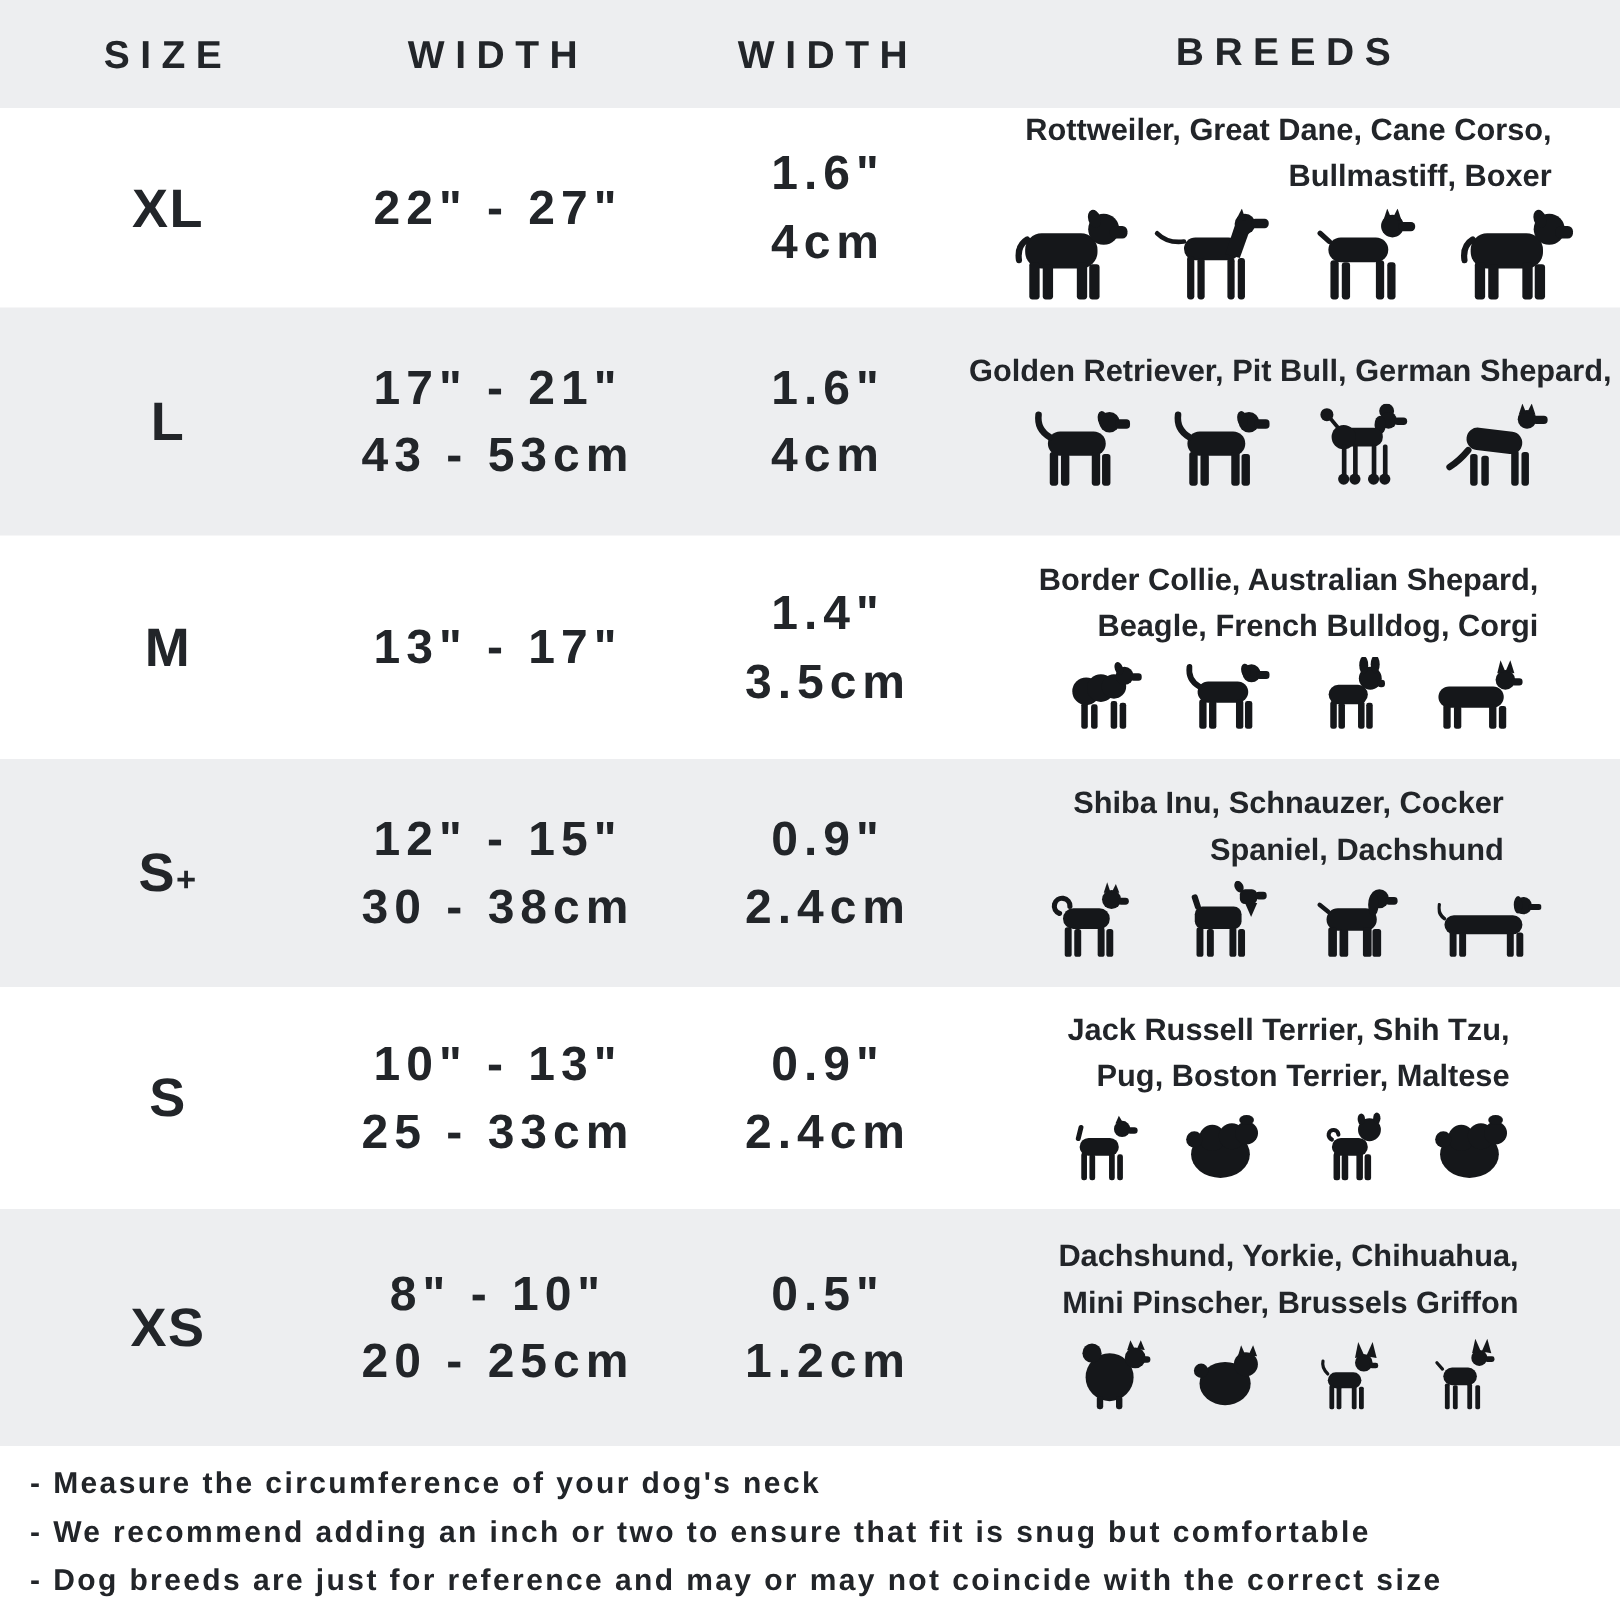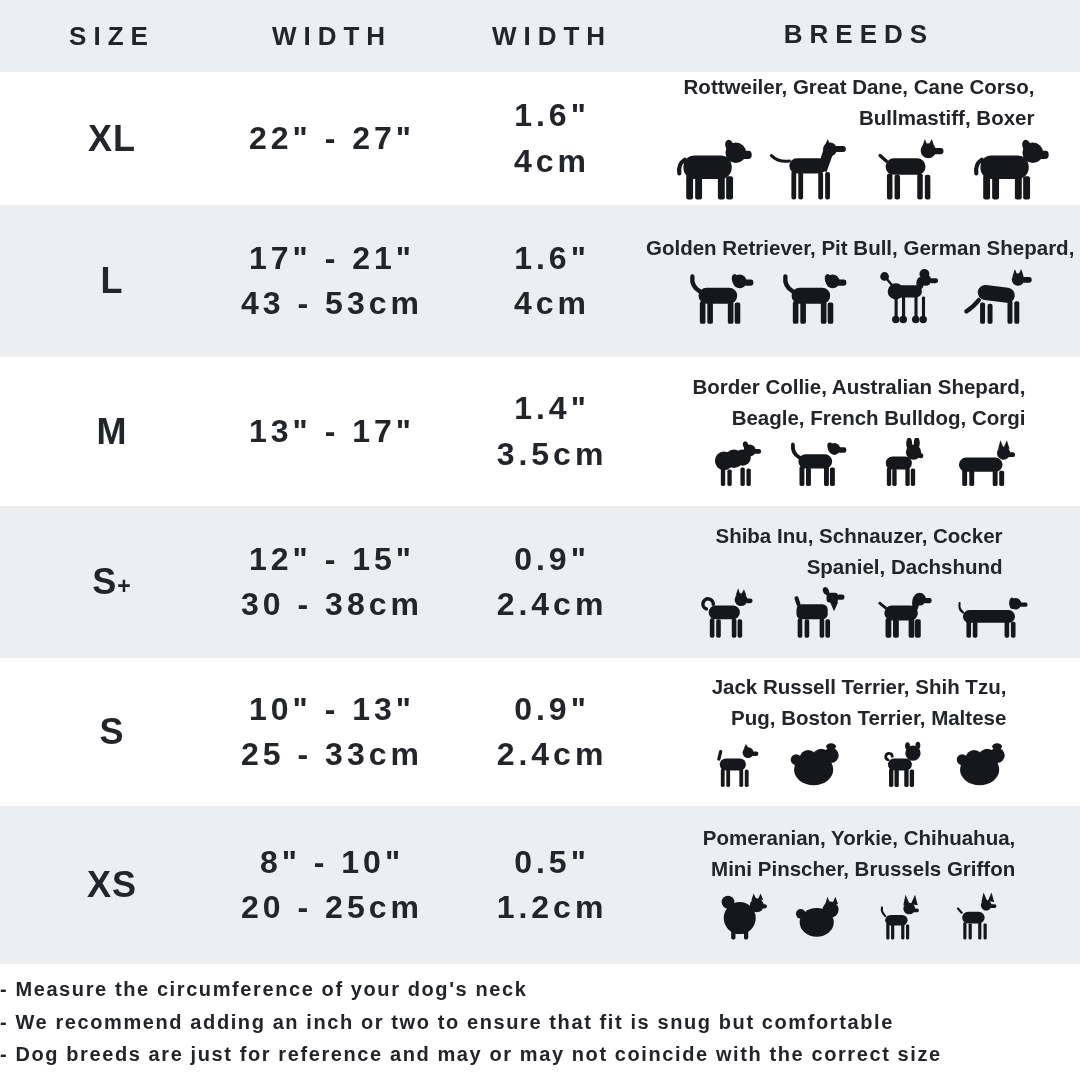--- a/index.html
+++ b/index.html
@@ -24,21 +24,21 @@
   .num{font-size:32px;letter-spacing:4px;line-height:1.42;white-space:nowrap;text-align:center}
   .breed-text{font-size:20.5px;line-height:1.5;text-align:right;white-space:nowrap}
   .dogs{display:flex;align-items:flex-end;gap:13px;margin-top:5px}
   .dog{display:block;color:#15171a}
   .r0 .dog{width:86px;height:62px}
   .r1 .dog{width:80px;height:56px}
   .r2 .dog{width:70px;height:49px}
   .r3 .dog{width:76px;height:52px}
   .r4 .dog{width:70px;height:49px}
   .r5 .dog{width:64px;height:53px}
-  .notes{flex:1;display:flex;flex-direction:column;justify-content:center;}
+  .notes{flex:1;display:flex;flex-direction:column;justify-content:center;padding-left:20px}
   .note{font-size:20px;letter-spacing:1.6px;line-height:1.62;white-space:nowrap}
   .defs{position:absolute;width:0;height:0;overflow:hidden}
 </style>
 </head>
 <body>
 
 <svg class="defs" aria-hidden="true">
   <defs>
     <symbol id="sym-mastiff" viewBox="0 0 120 90">
         <g fill="currentColor">
@@ -501,21 +501,21 @@
     <div class="col col-neck">
         <div class="num">8" - 10"</div>
         <div class="num">20 - 25cm</div>
       </div>
     <div class="col col-width">
         <div class="num">0.5"</div>
         <div class="num">1.2cm</div>
       </div>
     <div class="col col-breeds">
       <div class="breed-text">
-        <div>Pomeranian, Yorkie, Chihuahua,</div>
+        <div>Dachshund, Yorkie, Chihuahua,</div>
         <div>Mini Pinscher, Brussels Griffon</div>
       </div>
       <div class="dogs">
         <svg class="dog" viewBox="0 0 120 90">
             <use href="#sym-pom"></use>
           </svg>
         <svg class="dog" viewBox="0 0 120 90">
             <use href="#sym-yorkie"></use>
           </svg>
         <svg class="dog" viewBox="0 0 120 90">

